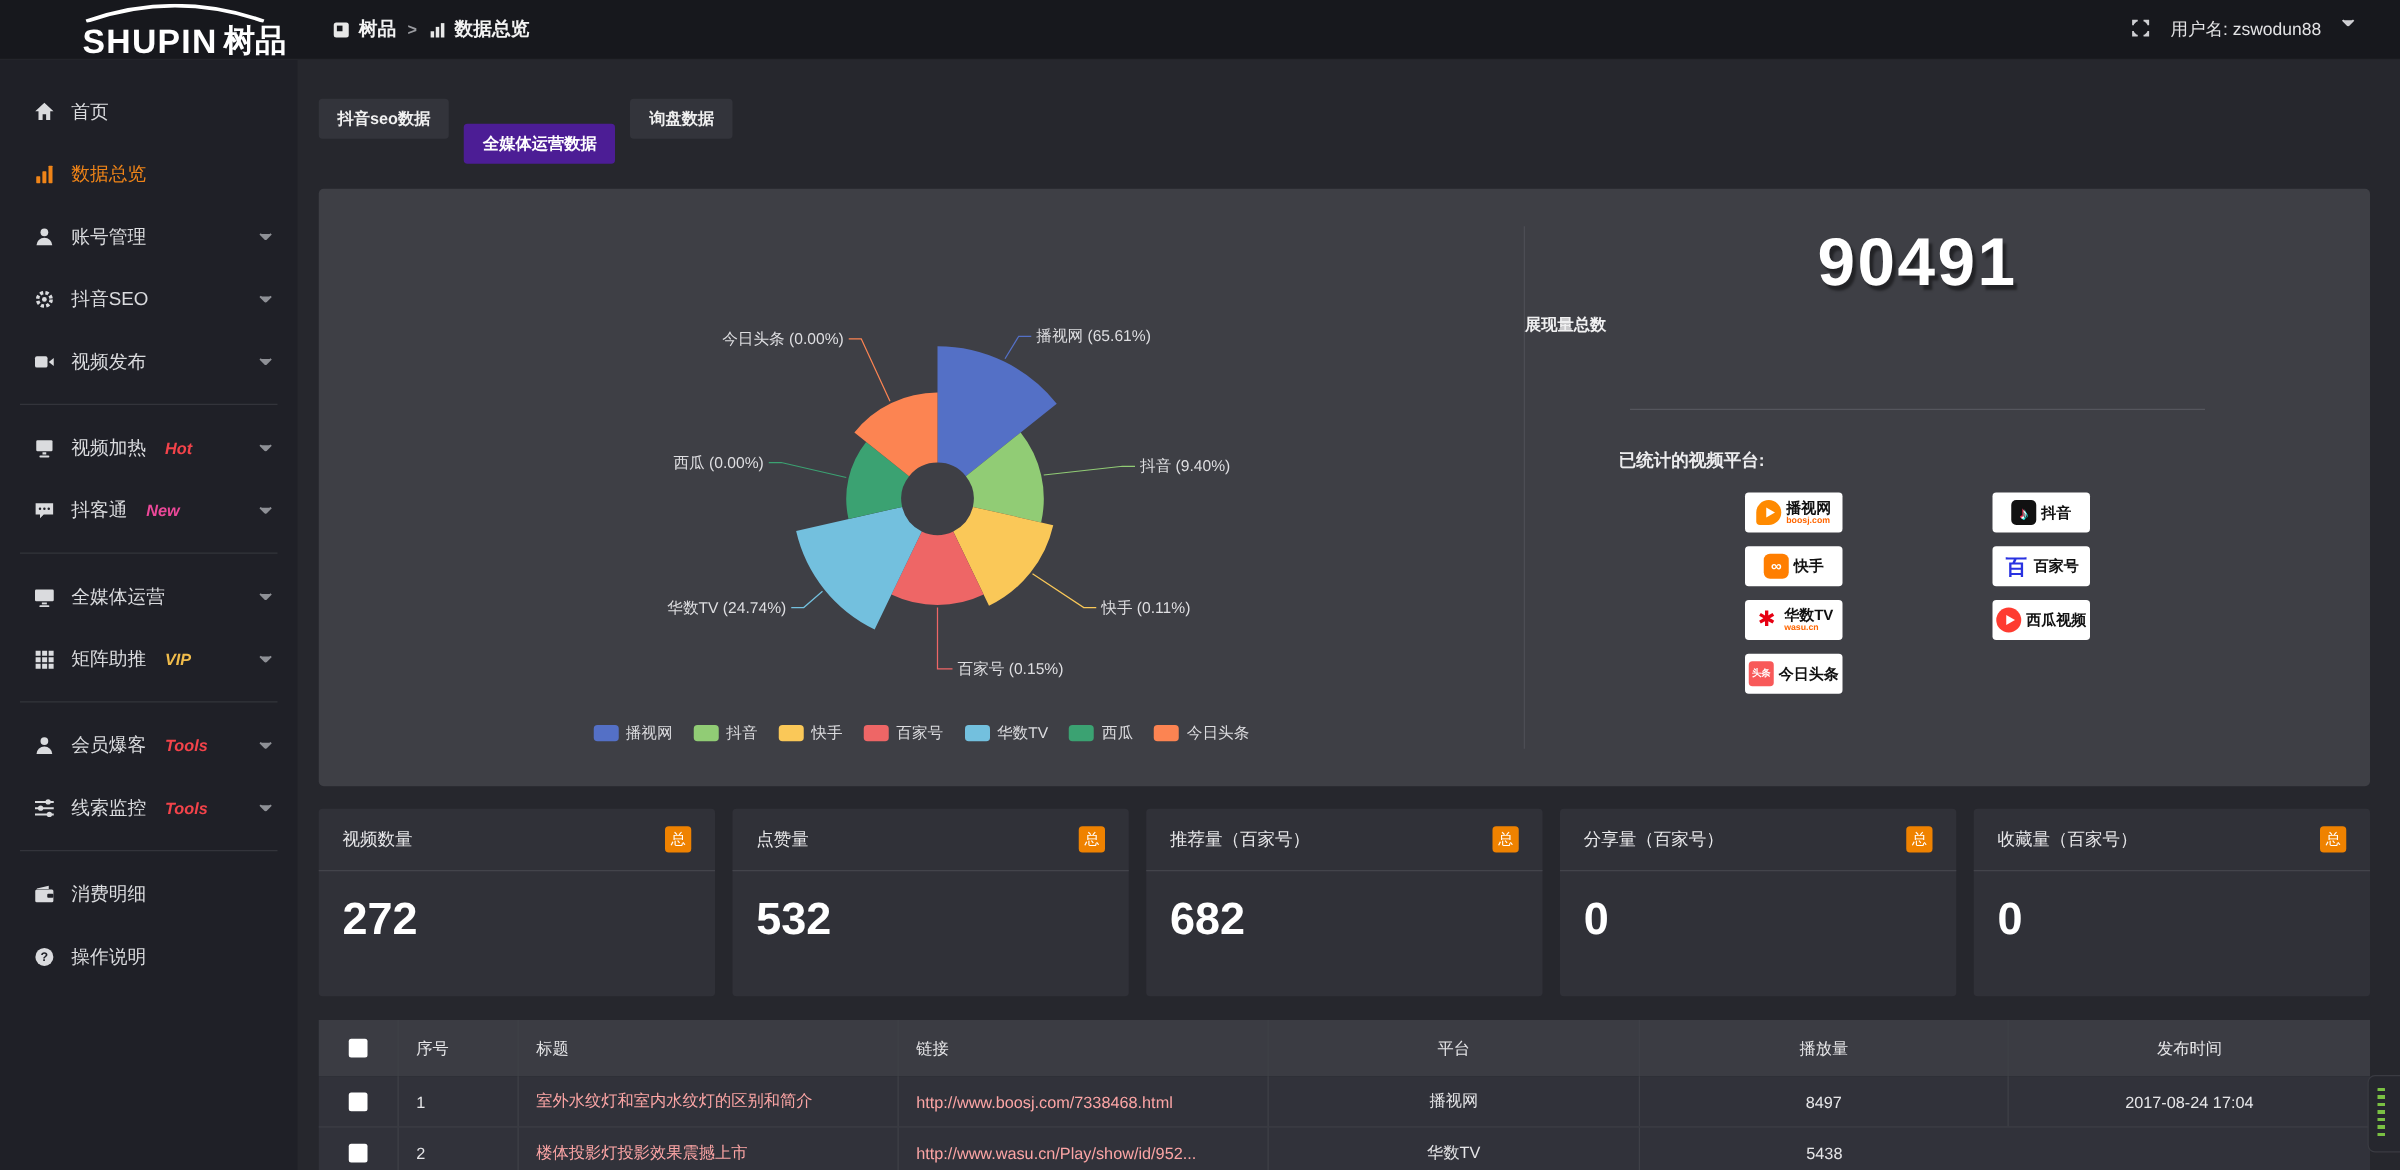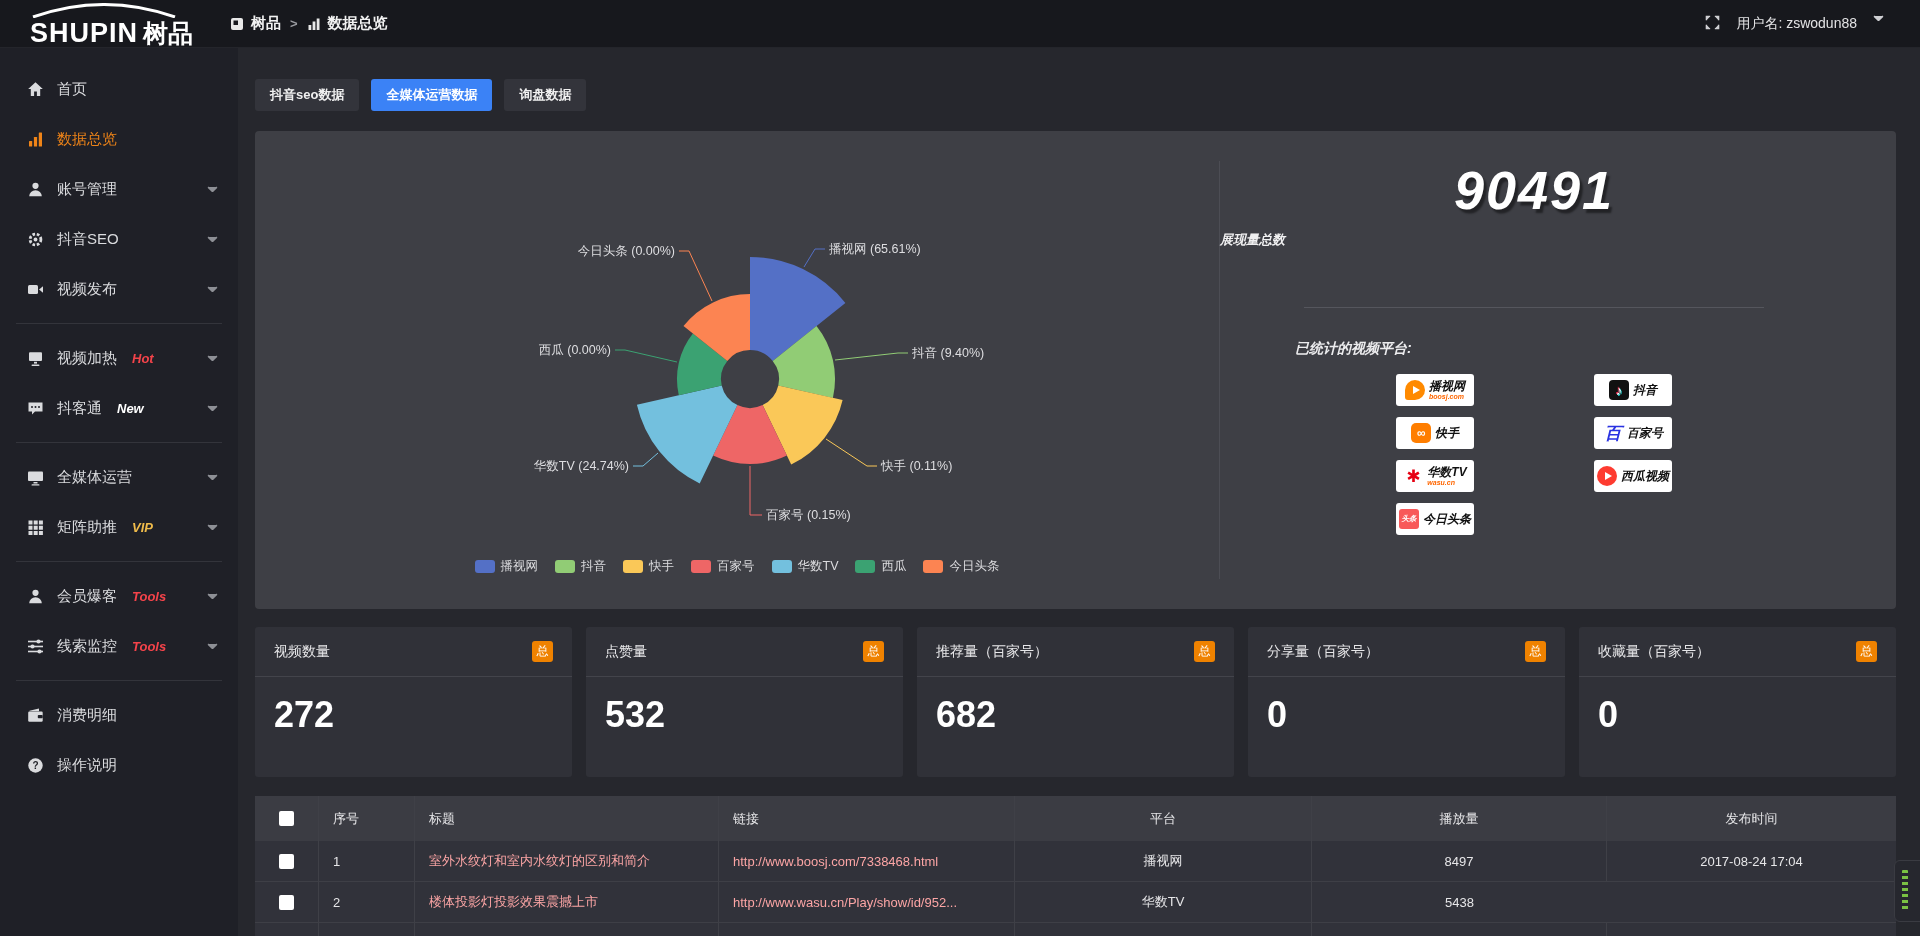--- a/index.html
+++ b/index.html
@@ -2,21 +2,21 @@
 <html><head>
 <meta charset="utf-8">
 <style>
   * { margin:0; padding:0; box-sizing:border-box; }
   html,body { width:1920px; height:936px; overflow:hidden; }
   body { font-family:"Liberation Sans","DejaVu Sans",sans-serif; background:#26272d; color:#e6e6e8; position:relative; }
   svg { fill:currentColor; display:block; }
 
   
   .topbar { height:48px; background:#17181d; display:flex; align-items:center; border-bottom:1px solid #24252b; position:relative; z-index:5; }
-  .logo { width:230px; height:48px; position:relative; padding-left:30px; display:flex; align-items:flex-end; cursor:pointer; }
+  .logo { width:230px; height:48px; position:relative; padding-left:30px; display:flex; align-items:flex-end; cursor:pointer;margin-left:36px; }
   .logo-arc { position:absolute; top:3px; left:28px; }
   .logo-en { font-size:27px; font-weight:bold; color:#fff; letter-spacing:1px; line-height:30px; }
   .logo-cn { font-size:25px; font-weight:bold; color:#fff; margin-left:5px; line-height:30px; }
   .breadcrumb { display:flex; align-items:center; gap:7px; font-size:15px; font-weight:bold; color:#f2f2f2; }
   .bc-icon { width:14px; height:14px; color:#e8e8e8; display:inline-block; }
   .bc-sep { color:#9a9ba0; font-size:13px; margin:0 2px; }
   .topbar-right { margin-left:auto; display:flex; gap:16px; padding-right:36px; font-size:14px; color:#e3e3e5; }
   .fs-icon { width:15px; height:15px; color:#cfcfd3; cursor:pointer; }
   .username { cursor:pointer; }
   .un-chevron { width:11px; height:7px; color:#cfcfd3; cursor:pointer; }
@@ -32,31 +32,31 @@
   .sb-divider { height:1px; background:#33343b; margin:9px 16px; }
   .hole { fill:#1f2027; }
   .hole-t { fill:#1f2027; font-family:"Liberation Sans",sans-serif; }
   .topbar .hole { fill:#17181d; }
 
   .main { flex:1; padding:31px 24px 0 17px; }
 
   
   .tabs { display:flex; gap:12px; margin-bottom:20px; }
   .tab { height:32px; padding:0 15px; display:flex; align-items:center; background:#33343b; color:#f0f0f0; font-size:13px; font-weight:bold; border-radius:3px; cursor:pointer; }
-  .tab.active { background:#3b82f6; color:#fff; }
+  .tab.active { background:#4c1d95; color:#fff;margin-top:20px; }
 
   
   .chart-panel { width:1641px; height:478px; background:#3e3f45; border-radius:4px; display:flex; }
   .chart-left { position:relative; width:964px; height:478px; flex:none; }
   .chart-left svg { position:absolute; top:0; left:0; }
   .legend { position:absolute; left:0; right:0; bottom:34px; display:flex; justify-content:center; gap:17px; }
   .leg-item { display:flex; align-items:center; gap:6px; font-size:12.5px; color:#dcdcdf; cursor:pointer; }
   .leg-swatch { width:20px; height:13px; border-radius:3px; display:inline-block; }
   .v-divider { width:1px; background:#4c4d54; margin:30px 0; flex:none; }
-  .chart-right { flex:1; padding-right:48px;font-style:italic; }
+  .chart-right { flex:1; padding-right:48px; }
   .big-number { margin-top:28px; text-align:center; font-size:54px; font-weight:bold; color:#fff; text-shadow:3px 4px 2px rgba(0,0,0,0.45); letter-spacing:2px; }
   .big-label { margin-top:10px; text-align:left; font-size:13px; font-weight:bold; color:#f0f0f1; }
   .sum-hr { border:none; border-top:1px solid #55565d; width:460px; margin:58px auto 0; }
   .platforms-title { margin:32px 0 0 75px; font-size:14px; font-weight:bold; color:#ececee; }
   .platform-grid { display:grid; grid-template-columns:78px 78px; column-gap:120px; row-gap:11px; justify-content:center; margin-top:16px; }
   .pbox { width:78px; height:32px; background:#fff; border-radius:3px; display:flex; align-items:center; justify-content:center; padding:0 3px; cursor:pointer; }
   .pico { width:20px; height:20px; display:inline-flex; align-items:center; justify-content:center; border-radius:4px; margin-right:4px; flex:none; font-weight:bold; }
   .pico-boosj { background:#ff8a00; border-radius:50% 50% 50% 3px; }
   .ptri { width:0; height:0; border-left:7px solid #fff; border-top:4.5px solid transparent; border-bottom:4.5px solid transparent; margin-left:2px; }
   .pico-douyin { background:#111; color:#fff; font-size:13px; border-radius:4px; text-shadow:1px 1px 0 #25f4ee,-1px -1px 0 #fe2c55; }
@@ -221,21 +221,21 @@
       <div class="sb-item">
         <span class="sb-icon">
           <svg viewBox="0 0 17 17">
             <path d="M1.5 2.5 H15.5 V11.5 H8 L5 14.5 V11.5 H1.5 Z"></path>
             <circle cx="5" cy="7" r="1" class="hole"></circle>
             <circle cx="8.5" cy="7" r="1" class="hole"></circle>
             <circle cx="12" cy="7" r="1" class="hole"></circle>
           </svg>
         </span>
         <span class="sb-label">抖客通</span>
-        <span class="sb-badge" style="color:#ffffff">New</span>
+        <span class="sb-badge" style="color:#ec4899">New</span>
         <span class="sb-chevron">
           <svg viewBox="0 0 10 6" fill="none" stroke="currentColor" stroke-width="1.4">
             <path d="M1 1 L5 5 L9 1"></path>
           </svg>
         </span>
       </div>
       <div class="sb-divider"></div>
       <div class="sb-item">
         <span class="sb-icon">
           <svg viewBox="0 0 17 17">

